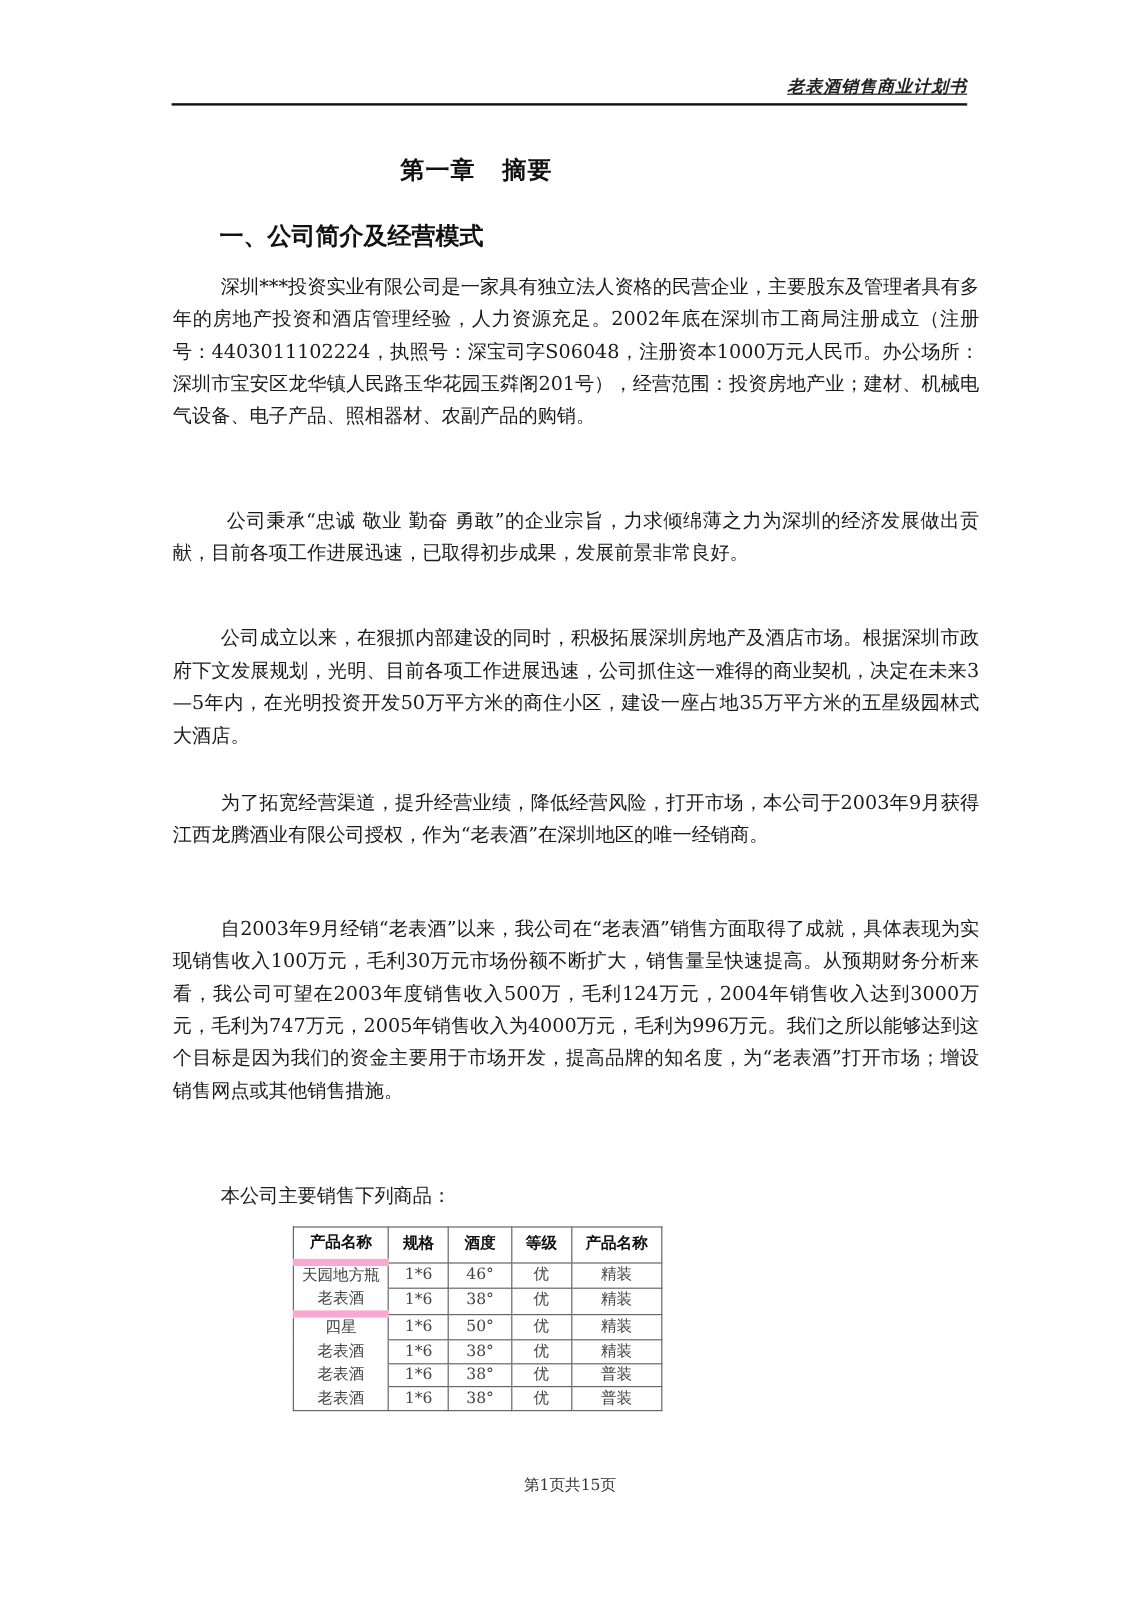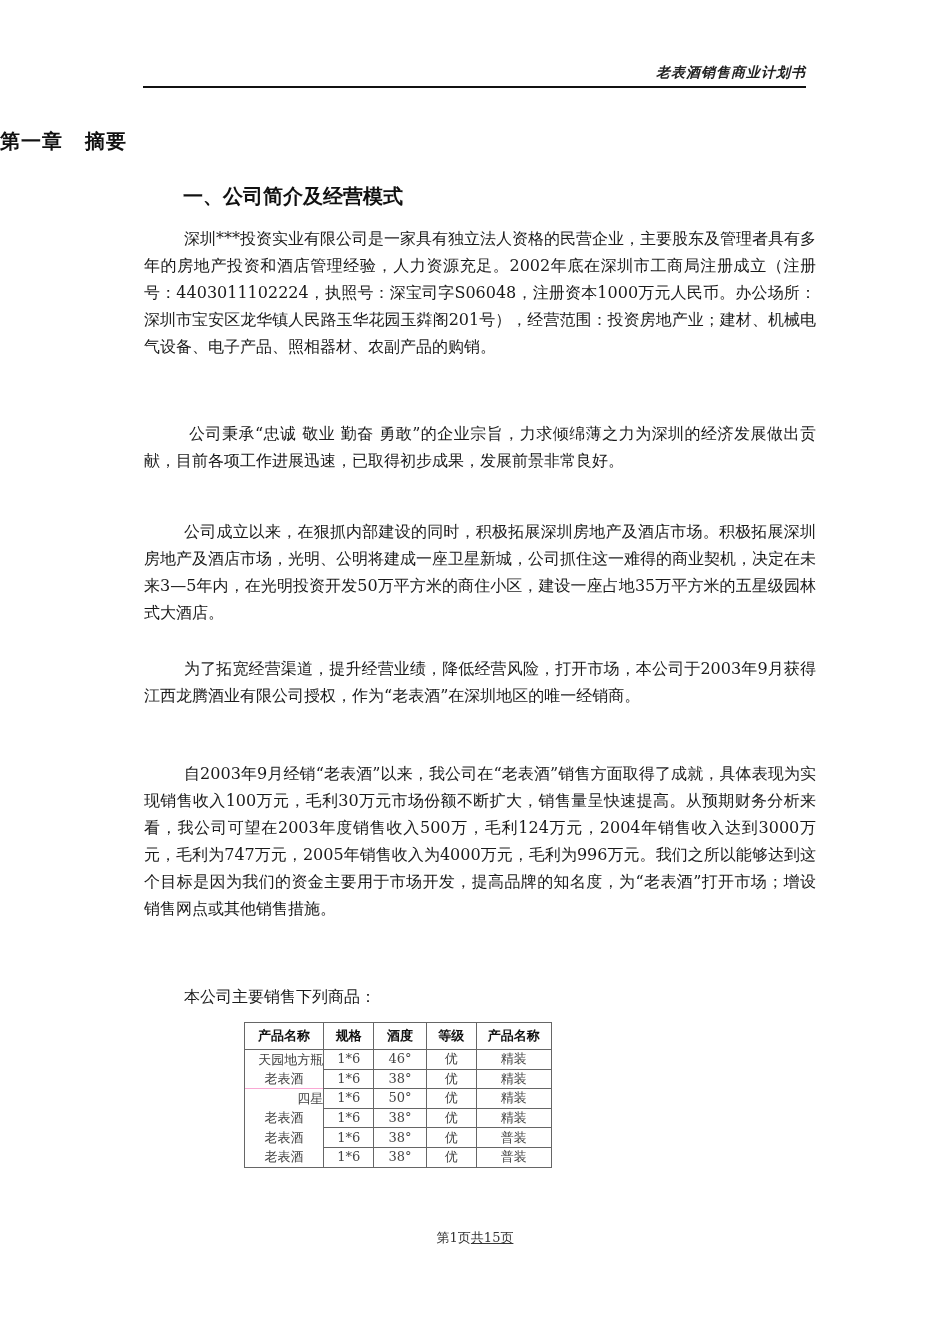--- a/index.html
+++ b/index.html
@@ -8,24 +8,24 @@
     font-family: "DejaVu Serif", "Liberation Serif", serif; color: #111;
     overflow: hidden;
   }
   .page-header {
     position: absolute; left: 143px; top: 62px; width: 663px; height: 24px;
     border-bottom: 2px solid #111;
   }
   .header-title {
     position: absolute; right: 0; top: 2px;
     font-family: "DejaVu Serif", serif; font-style: italic; font-weight: bold;
-    font-size: 14px; letter-spacing: 1px; color: #222;
+    font-size: 14px; letter-spacing: 1px; color: #222; text-decoration: underline;
   }
   .chapter-title {
-    position: absolute; left: 0; width: 794px; top: 128px; text-align: left;
+    position: absolute; left: 0; width: 794px; top: 128px; text-align: center;
     font-family: "DejaVu Sans", sans-serif; font-weight: bold; font-size: 20px;
     letter-spacing: 1px;
   }
   .chapter-title .gap { display: inline-block; width: 22px; }
   .section-heading {
     position: absolute; left: 183px; top: 183px;
     font-family: "DejaVu Sans", sans-serif; font-weight: bold; font-size: 20px;
   }
   .body-text {
     position: absolute; left: 144px; width: 672px;
@@ -46,49 +46,49 @@
   table.products th, table.products td {
     border: 1px solid #666; text-align: center; padding: 0; height: 18.6px;
     line-height: 18px;
     margin-left: 42px;
   }
   table.products th {
     height: 26px; font-family: "DejaVu Sans", sans-serif; font-weight: bold;
     color: #111; font-size: 13px;
   }
   table.products td.name { border-top: none; border-bottom: none; }
-  table.products tr.grp-start td.name { border-top: 1px solid #f9a8d4; text-align: right; }
+  table.products tr.grp-start td.name { border-top: 6px solid #f9a8d4; }
   table.products tr.last td.name { border-bottom: 1px solid #666; }
   .c-name { width: 80px; }
   .c-spec { width: 50px; }
   .c-abv { width: 52px; }
   .c-grade { width: 50px; }
   .c-pack { width: 76px; }
   .page-footer {
     position: absolute; left: 0; width: 950px; top: 1229px; text-align: center;
     font-size: 13px; color: #333;
   }
-  .page-footer span + span { margin-left: 0; text-decoration: underline; }
+  .page-footer span + span { margin-left: 0; }
 </style>
 </head>
 <body>
 
 <div class="page-header">
   <span class="header-title">老表酒销售商业计划书</span>
 </div>
 
 <div class="chapter-title">
   <span>第一章</span><span class="gap"></span><span>摘要</span>
 </div>
 
 <div class="section-heading">一、公司简介及经营模式</div>
 
 <p class="body-text p1">深圳***投资实业有限公司是一家具有独立法人资格的民营企业，主要股东及管理者具有多年的房地产投资和酒店管理经验，人力资源充足。2002年底在深圳市工商局注册成立（注册号：4403011102224，执照号：深宝司字S06048，注册资本1000万元人民币。办公场所：深圳市宝安区龙华镇人民路玉华花园玉粦阁201号），经营范围：投资房地产业；建材、机械电气设备、电子产品、照相器材、农副产品的购销。</p>
 <p class="body-text p2">公司秉承“忠诚 敬业 勤奋 勇敢”的企业宗旨，力求倾绵薄之力为深圳的经济发展做出贡献，目前各项工作进展迅速，已取得初步成果，发展前景非常良好。</p>
-<p class="body-text p3">公司成立以来，在狠抓内部建设的同时，积极拓展深圳房地产及酒店市场。积极拓展深圳房地产及酒店市场，光明、公明将建成一座卫星新城，公司抓住这一难得的商业契机，决定在未来3—5年内，在光明投资开发50万平方米的商住小区，建设一座占地35万平方米的五星级园林式大酒店。</p>
+<p class="body-text p3">公司成立以来，在狠抓内部建设的同时，积极拓展深圳房地产及酒店市场。根据深圳市政府下文发展规划，光明、目前各项工作进展迅速，公司抓住这一难得的商业契机，决定在未来3—5年内，在光明投资开发50万平方米的商住小区，建设一座占地35万平方米的五星级园林式大酒店。</p>
 <p class="body-text p4">为了拓宽经营渠道，提升经营业绩，降低经营风险，打开市场，本公司于2003年9月获得江西龙腾酒业有限公司授权，作为“老表酒”在深圳地区的唯一经销商。</p>
 <p class="body-text p5">自2003年9月经销“老表酒”以来，我公司在“老表酒”销售方面取得了成就，具体表现为实现销售收入100万元，毛利30万元市场份额不断扩大，销售量呈快速提高。从预期财务分析来看，我公司可望在2003年度销售收入500万，毛利124万元，2004年销售收入达到3000万元，毛利为747万元，2005年销售收入为4000万元，毛利为996万元。我们之所以能够达到这个目标是因为我们的资金主要用于市场开发，提高品牌的知名度，为“老表酒”打开市场；增设销售网点或其他销售措施。</p>
 <p class="body-text p6">本公司主要销售下列商品：</p>
 
 <table class="products">
   <thead>
     <tr>
       <th class="c-name">产品名称</th>
       <th class="c-spec">规格</th>
       <th class="c-abv">酒度</th>

